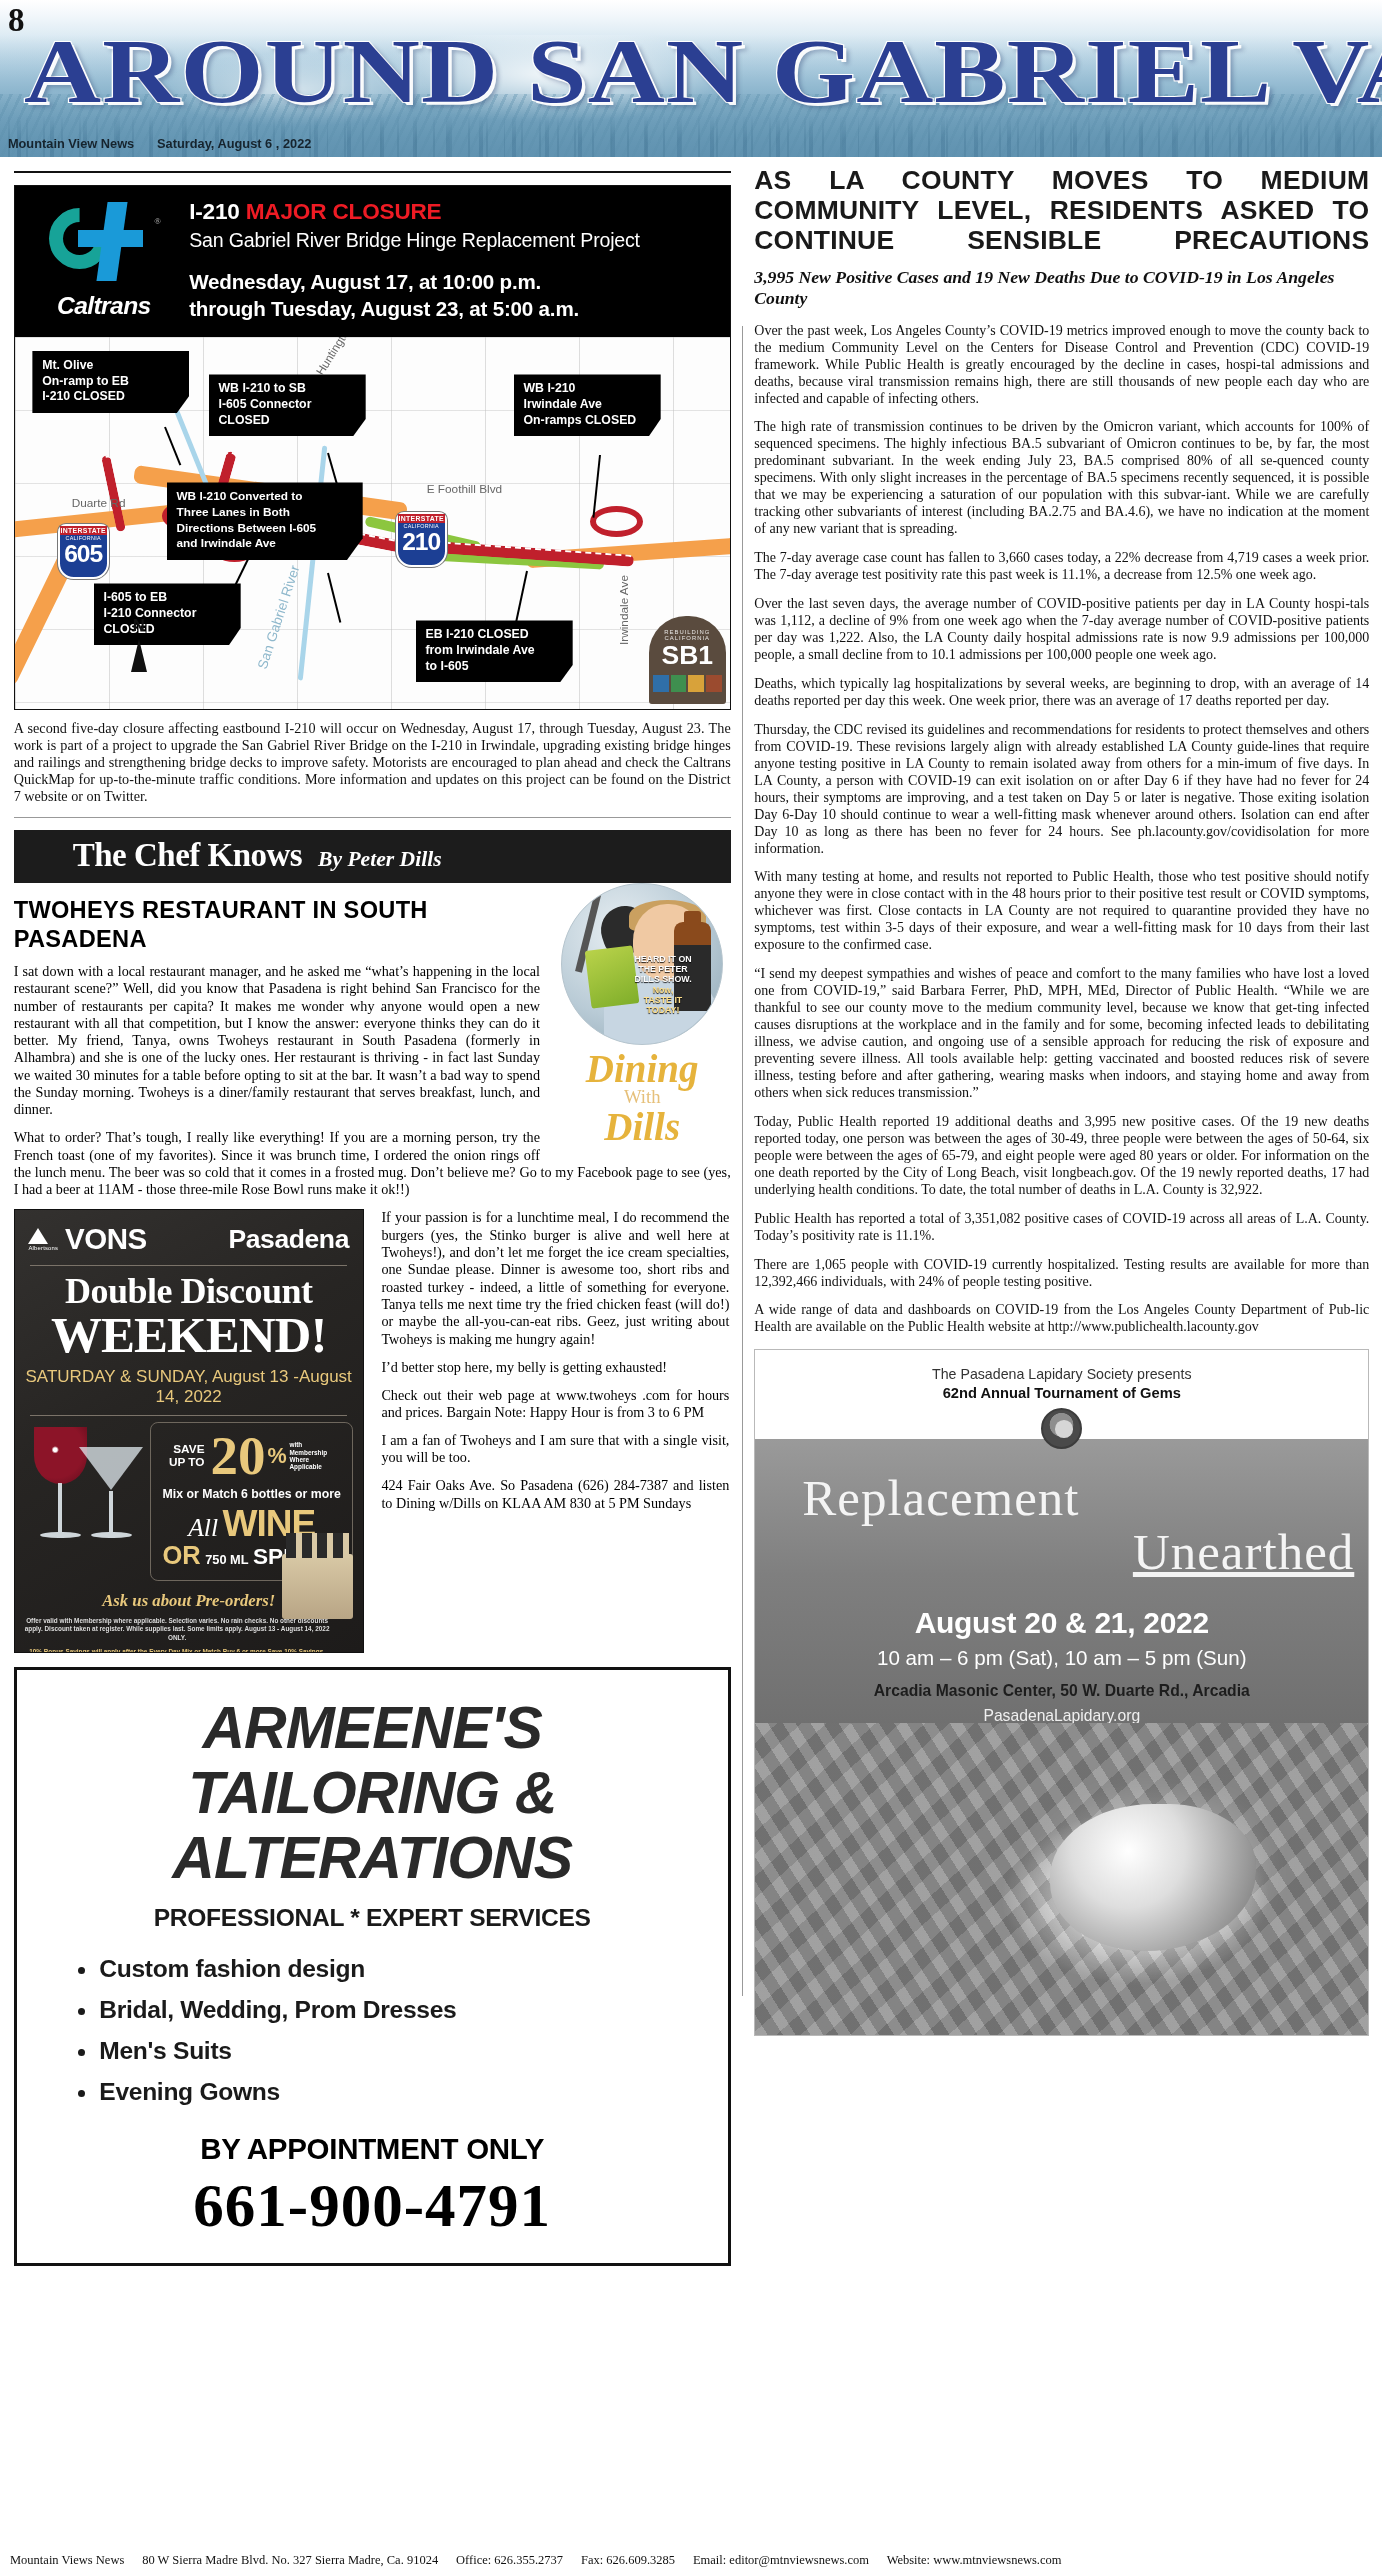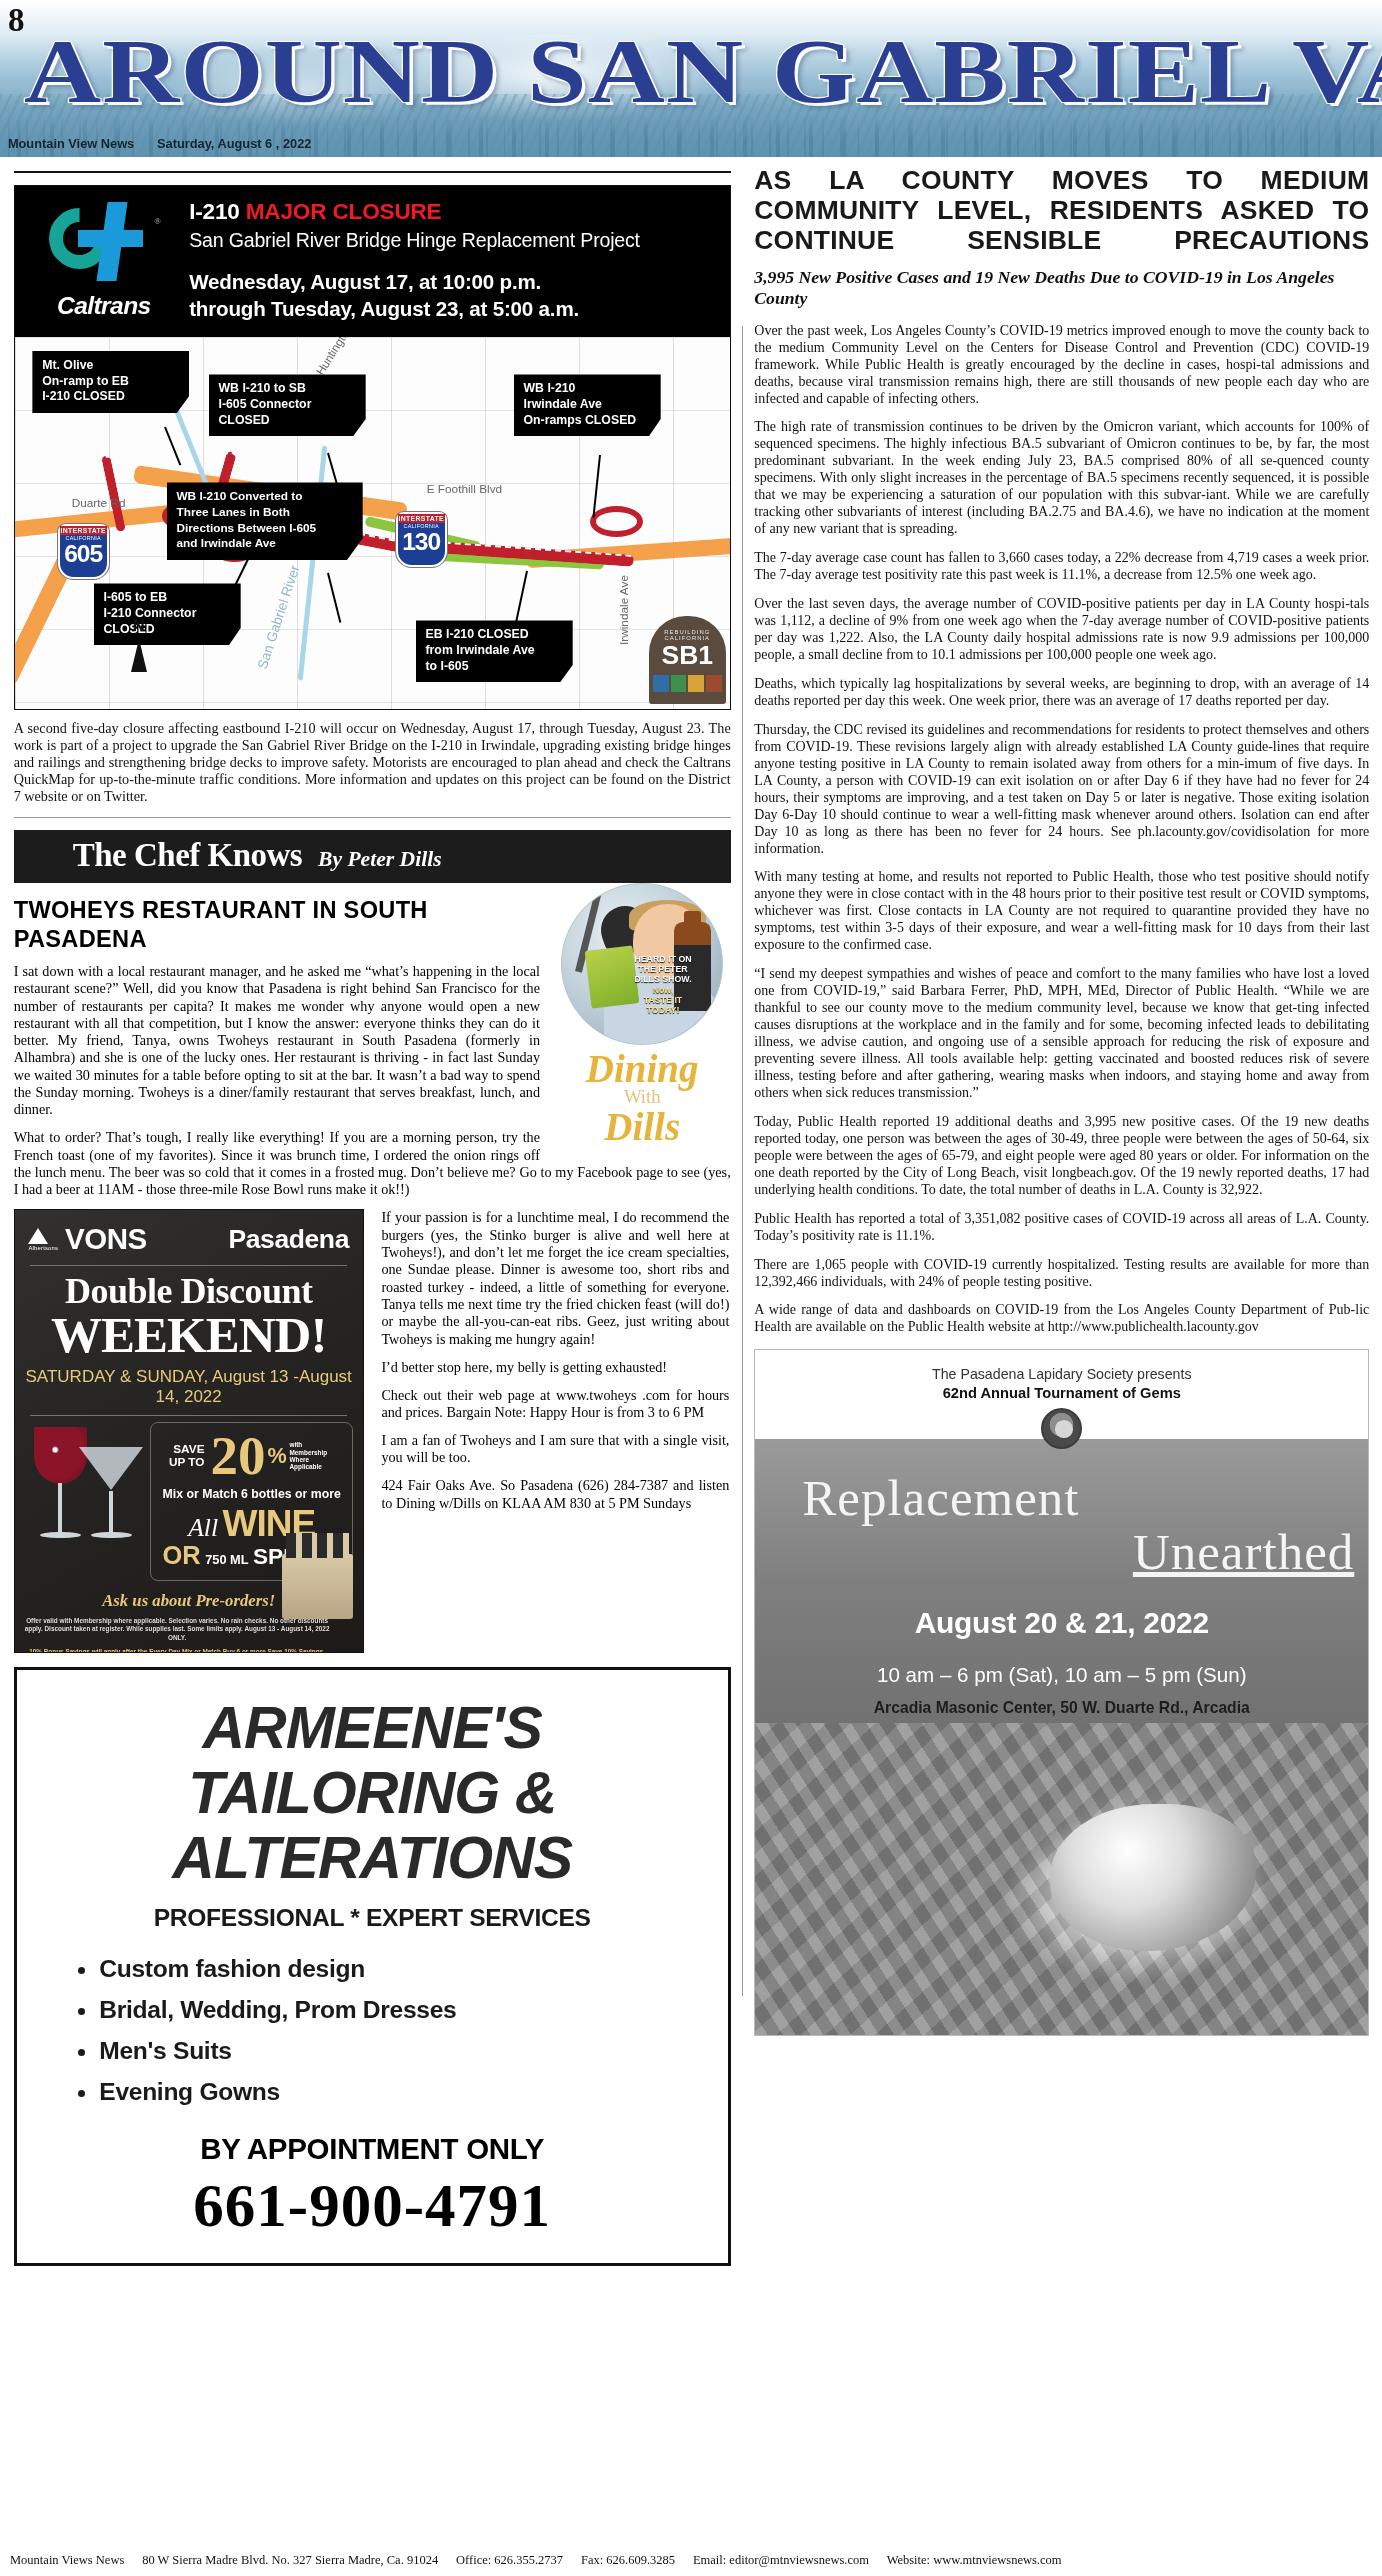--- a/index.html
+++ b/index.html
@@ -382,21 +382,21 @@
   }
   .lap-ins {
     font-family:"Liberation Serif", serif; font-size: 51px; line-height: 53px;
     letter-spacing: 1px; text-align:left; padding-left: 47px; color:#f4f4f4;
   }
   .lap-une {
     font-family:"Liberation Serif", serif; font-size: 51px; line-height: 55px;
     letter-spacing: 1px; text-align:right; padding-right: 14px; color:#f4f4f4;text-decoration:underline;
   }
   .lap-date { font-family:"Liberation Sans", sans-serif; font-size: 30px; font-weight:bold; margin-top: 26px; letter-spacing:-0.3px;}
-  .lap-hours { font-family:"Liberation Sans", sans-serif; font-size: 20.6px; margin-top: 23px;}
+  .lap-hours { font-family:"Liberation Sans", sans-serif; font-size: 20.6px; margin-top: 6px;}
   .lap-venue { font-family:"Liberation Sans", sans-serif; font-size: 15.7px; font-weight:bold; margin-top: 11.8px; color:#1d1d1d;}
   .lap-url { font-family:"Liberation Sans", sans-serif; font-size: 15.7px; margin-top: 7.9px; color:#f0f0f0;}
   .lap-photo {
     position:absolute; left:0; right:0; bottom:0; height: 312px;
     background:
       radial-gradient(ellipse 167px 108px at 62% 56%, #f2f2f2 0%, #c9c9c9 45%, #8e8e8e 80%),
       linear-gradient(135deg,#3a3a3a 0%, #6d6d6d 28%, #3c3c3c 52%, #7a7a7a 76%, #2e2e2e 100%);
   }
   .lap-photo:before{
     content:""; position:absolute; inset:0;
@@ -517,21 +517,21 @@
           <div class="leader" style="left:511px; top:234px; height:55px; transform:rotate(12deg);"></div>
 
           <div class="shield" style="left:43px; top:187px;">
             <div class="top">INTERSTATE</div>
             <div class="st">CALIFORNIA</div>
             <div class="num">605</div>
           </div>
           <div class="shield" style="left:381px; top:175px;">
             <div class="top">INTERSTATE</div>
             <div class="st">CALIFORNIA</div>
-            <div class="num">130</div>
+            <div class="num">210</div>
           </div>
 
           <div class="street-label" style="left:57px; top:159px;">Duarte Rd</div>
           <div class="street-label" style="left:412px; top:145px;">E Foothill Blvd</div>
           <div class="street-label rot" style="left:304px; top:29.5px;">Huntington Dr</div>
           <div class="street-label vert" style="left:609px; top:301px;">Irwindale Ave</div>
           <div class="street-label river-lbl" style="left:247px; top:324px; font-size:13.7px;">San Gabriel River</div>
 
           <div class="north" style="left:116px; top:279px;">
             <span>N</span>

